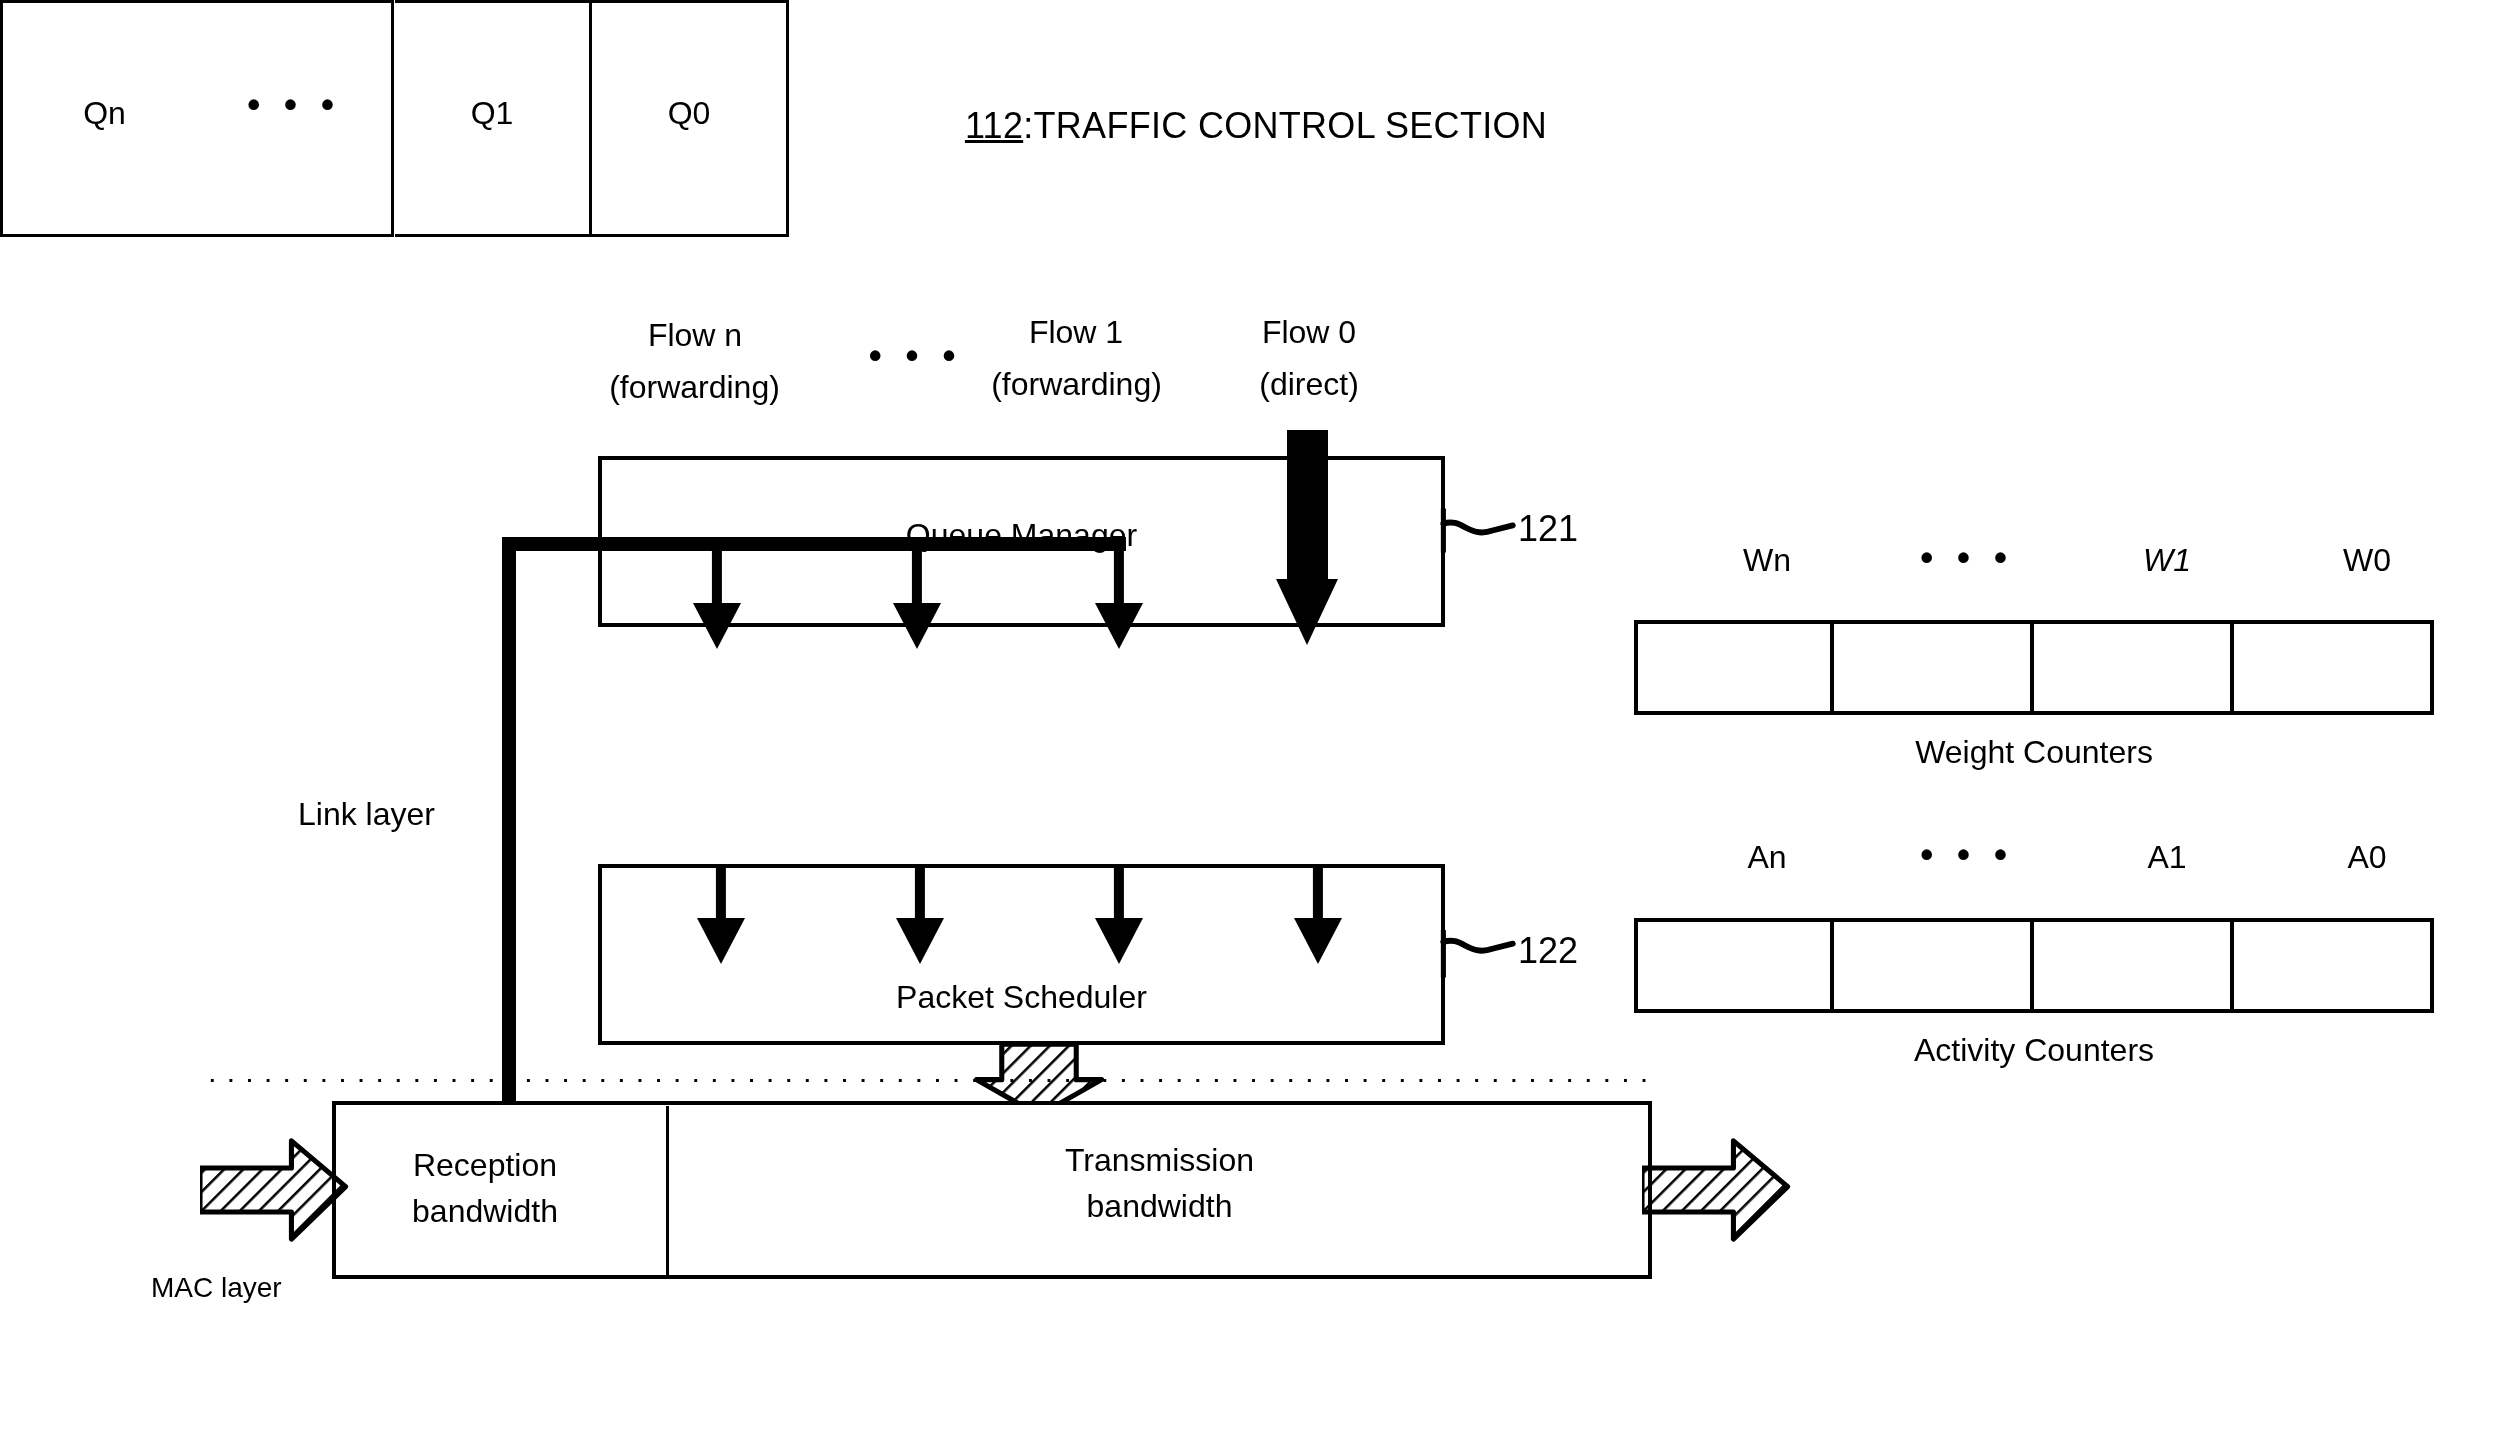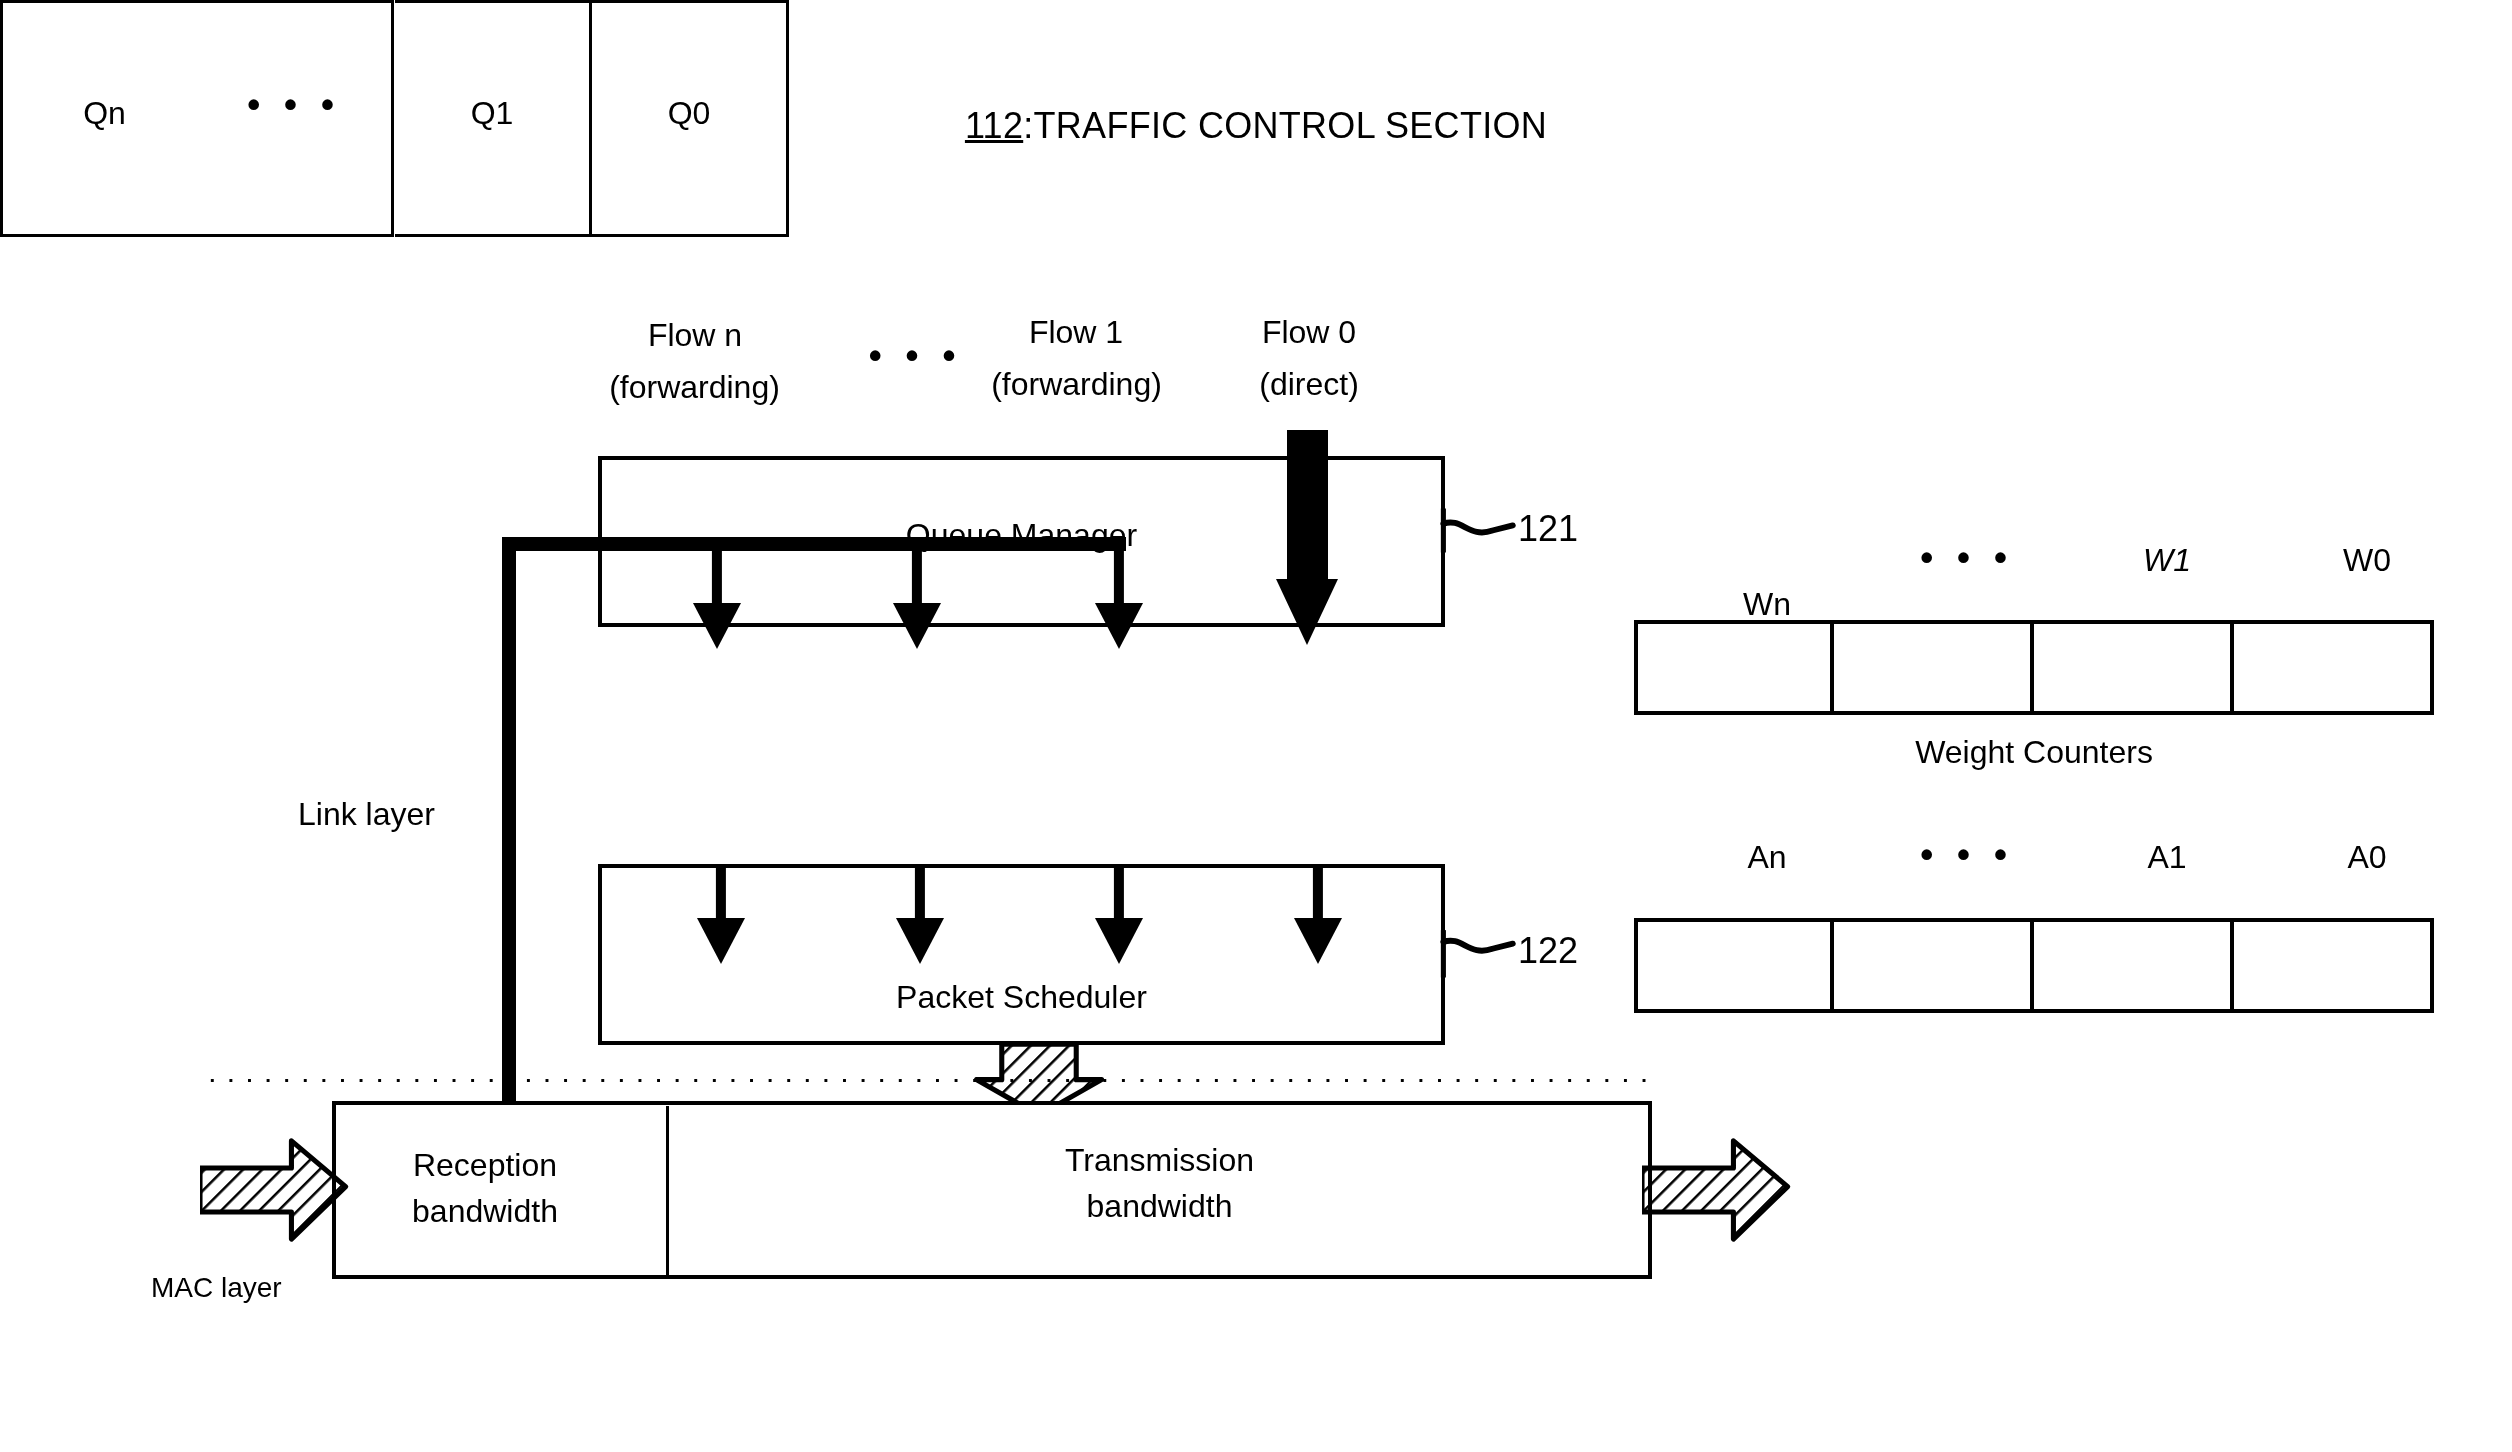--- a/index.html
+++ b/index.html
@@ -289,21 +289,21 @@
     <defs>
       <pattern id="hr2" width="16" height="16" patternUnits="userSpaceOnUse" patternTransform="rotate(45)">
         <line x1="0" y1="0" x2="0" y2="16" stroke="#000" stroke-width="6"></line>
       </pattern>
     </defs>
     <polygon points="0,40 108,40 108,8 172,62 108,124 108,92 0,92" fill="url(#hr2)" stroke="#000" stroke-width="6" stroke-linejoin="round"></polygon>
   </svg>
 
   <div class="txt" style="left:151px; top:1271px; font-size:28px;">MAC layer</div>
 
-  <div class="counter-head" style="left:1667px; top:542px; width:200px;margin-top:44px;">Wn</div>
+  <div class="counter-head" style="left:1667px; top:542px; width:200px;">Wn</div>
   <div class="counter-head dots-head" style="left:1867px; top:537px; width:200px;">• • •</div>
   <div class="counter-head" style="left:2067px; top:542px; width:200px;font-style:italic;">W1</div>
   <div class="counter-head" style="left:2267px; top:542px; width:200px;">W0</div>
 
   <div class="counter-row" style="left:1634px; top:620px; width:800px;">
     <div class="counter-cell" style="left:0px;   width:200px;"></div>
     <div class="counter-cell" style="left:200px; width:200px;"></div>
     <div class="counter-cell" style="left:400px; width:200px;"></div>
     <div class="counter-cell" style="left:600px; width:200px;"></div>
   </div>
@@ -313,15 +313,16 @@
   <div class="counter-head dots-head" style="left:1867px; top:834px; width:200px;">• • •</div>
   <div class="counter-head" style="left:2067px; top:839px; width:200px;">A1</div>
   <div class="counter-head" style="left:2267px; top:839px; width:200px;">A0</div>
 
   <div class="counter-row" style="left:1634px; top:918px; width:800px;">
     <div class="counter-cell" style="left:0px;   width:200px;"></div>
     <div class="counter-cell" style="left:200px; width:200px;"></div>
     <div class="counter-cell" style="left:400px; width:200px;"></div>
     <div class="counter-cell" style="left:600px; width:200px;"></div>
   </div>
+  <div class="counter-caption" style="left:1634px; top:1032px; width:800px;">Activity Counters</div>
 
 </div>
 
 
 </body></html>

